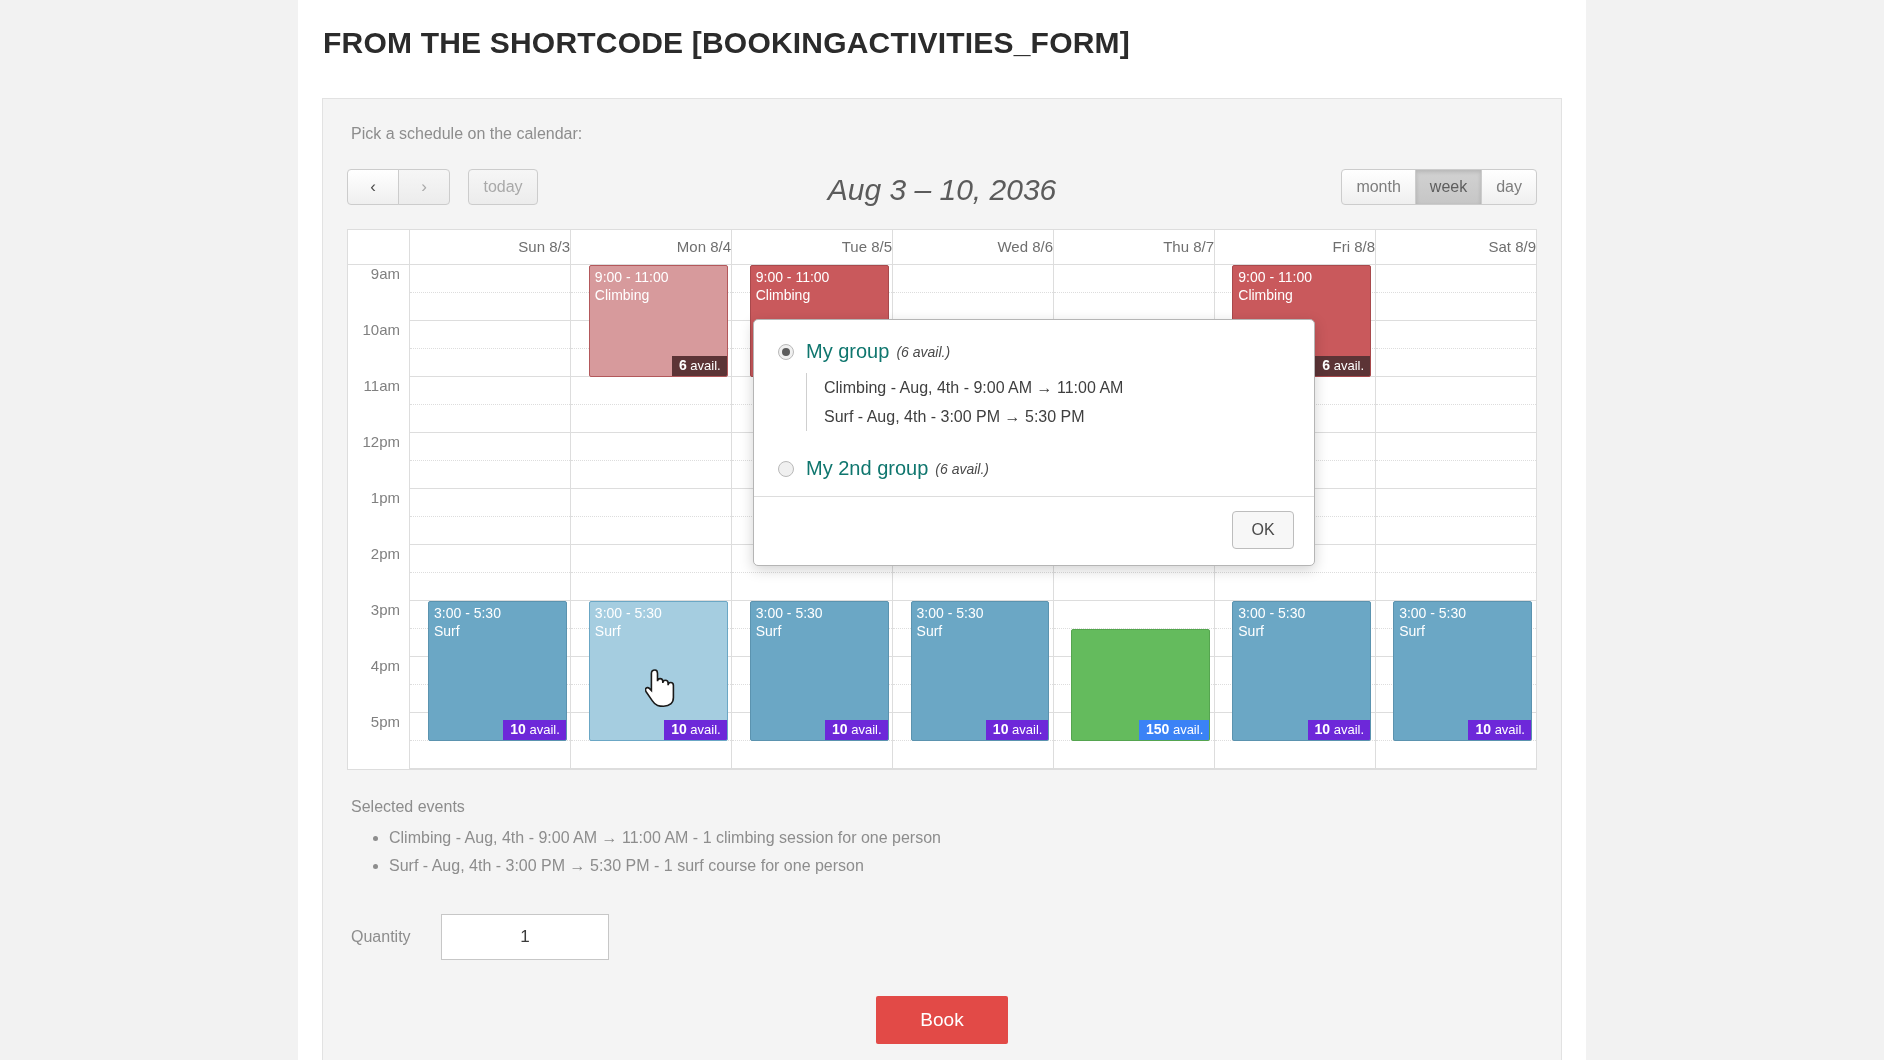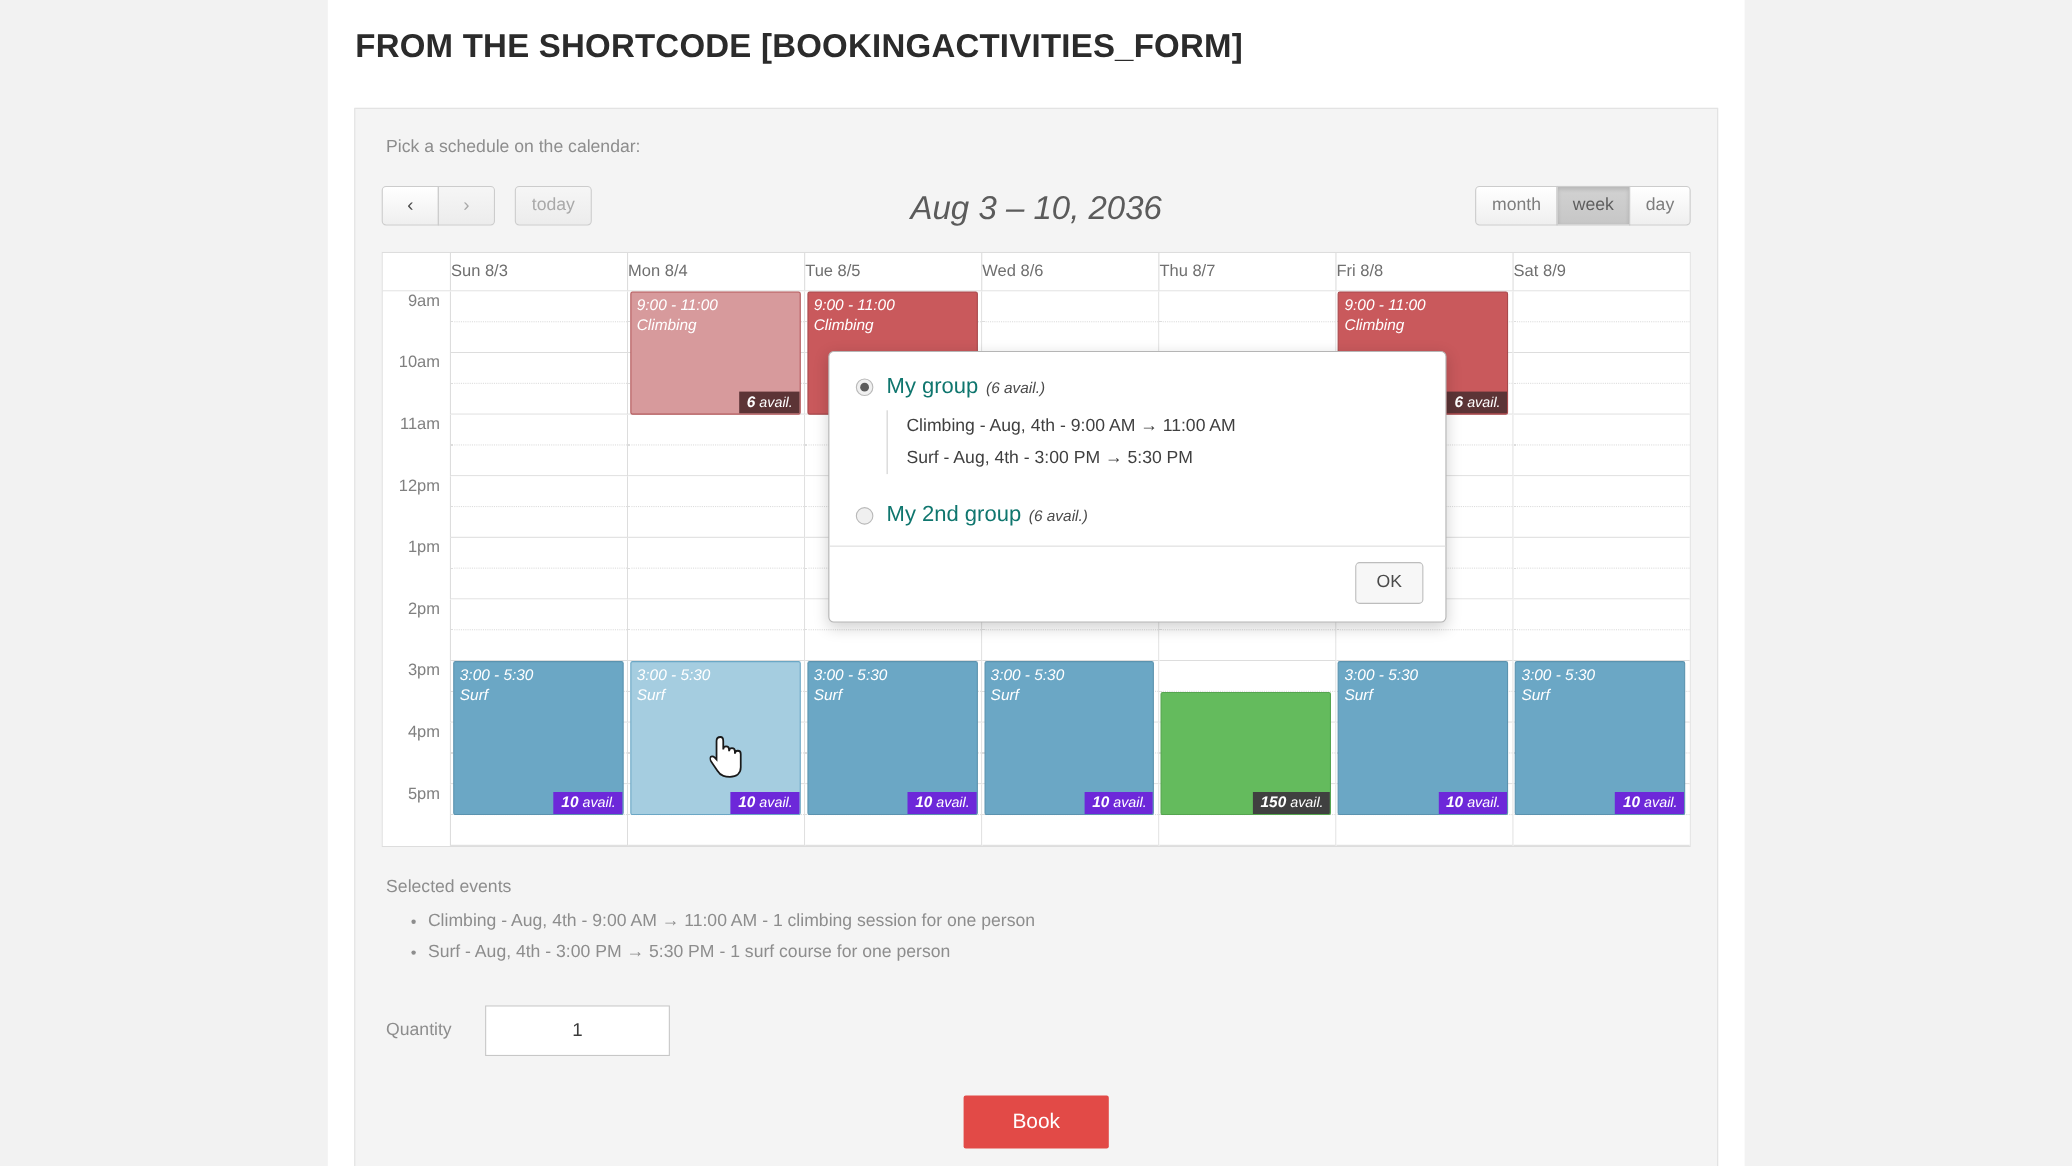--- a/index.html
+++ b/index.html
@@ -129,21 +129,21 @@
     background: #ffffff;
   }
   .fc-axis-cell {
     width: 62px;
     flex: 0 0 62px;
     border-right: 1px solid #dddddd;
     box-sizing: border-box;
   }
   .fc-day-head {
     flex: 1 1 0;
-    text-align: left;
+    text-align: right;
     font-size: 15px;
     color: #6f6f6f;
     padding: 8px 0 9px 0;
     border-right: 1px solid #dddddd;
     box-sizing: border-box;
   }
   .fc-day-head:last-child { border-right: none; }
 
   .fc-body {
     position: relative;
@@ -198,52 +198,51 @@
     top: 0;
     bottom: 0;
   }
   .ev-col {
     position: absolute;
     top: 0;
     bottom: 0;
   }
   .ev {
     position: absolute;
-    left: 2px;
+    left: 18px;
     right: 4px;
     box-sizing: border-box;
     border: 1px solid rgba(0,0,0,0.15);
     border-radius: 2px;
     color: #ffffff;
     font-size: 14px;
     padding: 3px 4px 0 5px;
     overflow: hidden;
     cursor: pointer;
-    font-style: italic;
   }
   .ev .ev-time { display: block; line-height: 17px; }
   .ev .ev-title { display: block; line-height: 19px; }
   .ev.red     { background: #c9595c; border-color: #a8494c; }
   .ev.red-sel { background: #d79a9c; border-color: #b3585b; }
   .ev.blue    { background: #6ba7c5; border-color: #5b93af; }
   .ev.blue-sel{ background: #a5cde0; border-color: #6ba7c5; }
   .ev.green   { background: #64bb5d; border-color: #55a54f; }
   .ev-avail {
     position: absolute;
     right: 0;
     bottom: 0;
     background: #6d28d9;
     color: #ffffff;
     font-size: 13px;
     padding: 2px 6px 3px 7px;
     line-height: 15px;
     white-space: nowrap;
   }
   .ev.red .ev-avail, .ev.red-sel .ev-avail { background: #5c3436; }
-  .ev.green .ev-avail { background: #404040; }
+  .ev.green .ev-avail { background: #3b82f6; }
   .ev-avail b { font-size: 14px; font-weight: bold; }
 
   
   .sel-block { margin-top: 28px; }
   .sel-title {
     font-size: 16px;
     color: #8d8d8d;
     margin: 0 0 8px 4px;
   }
   .sel-list {

